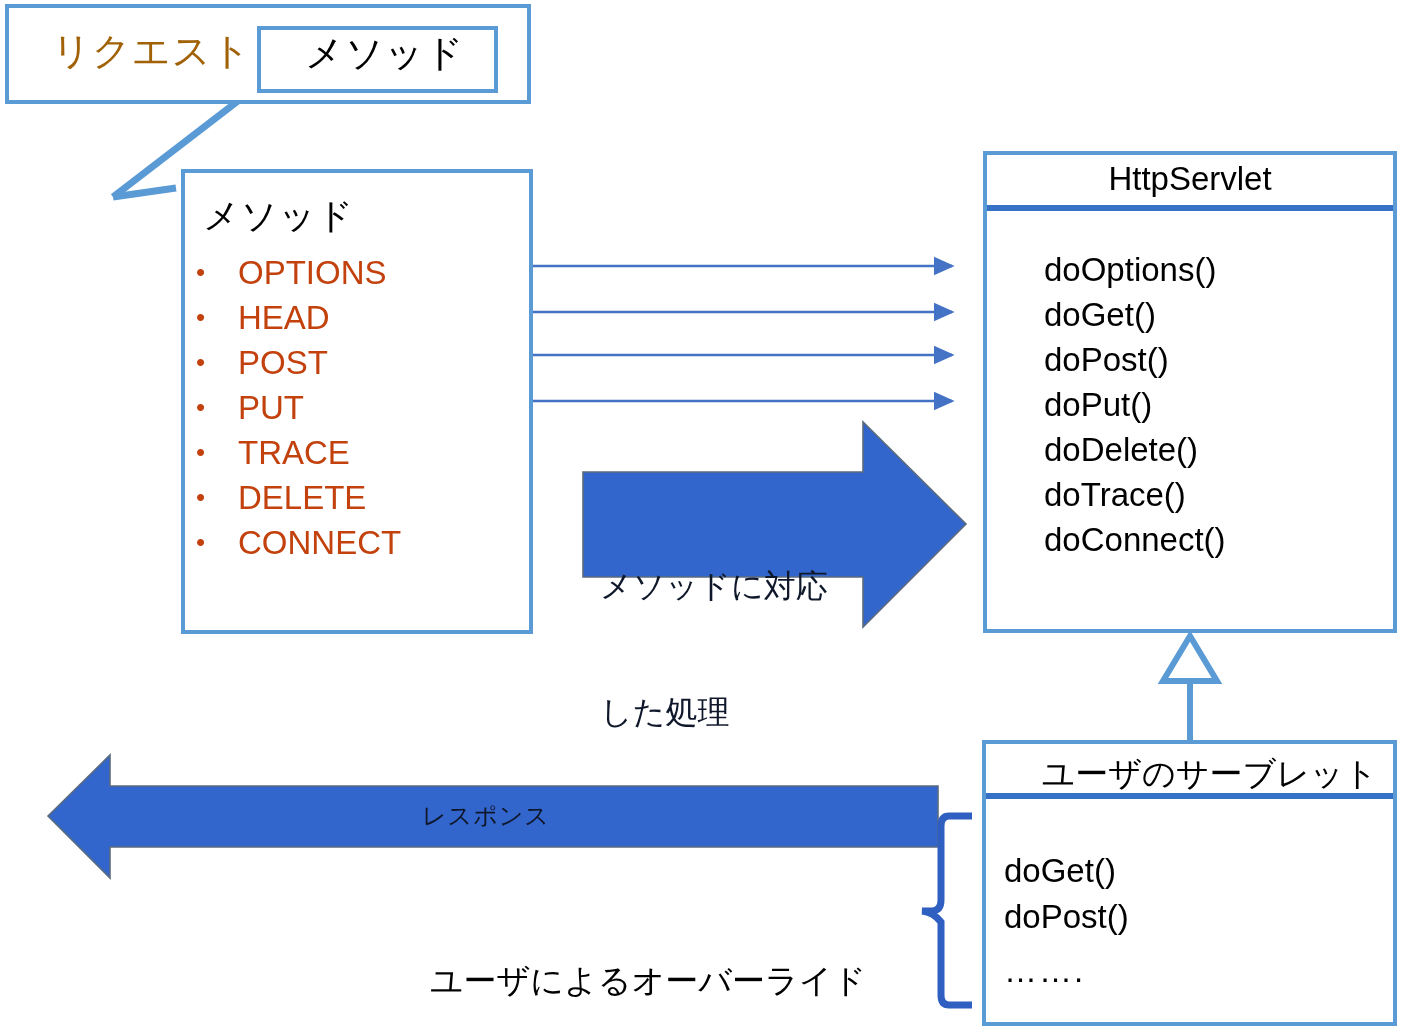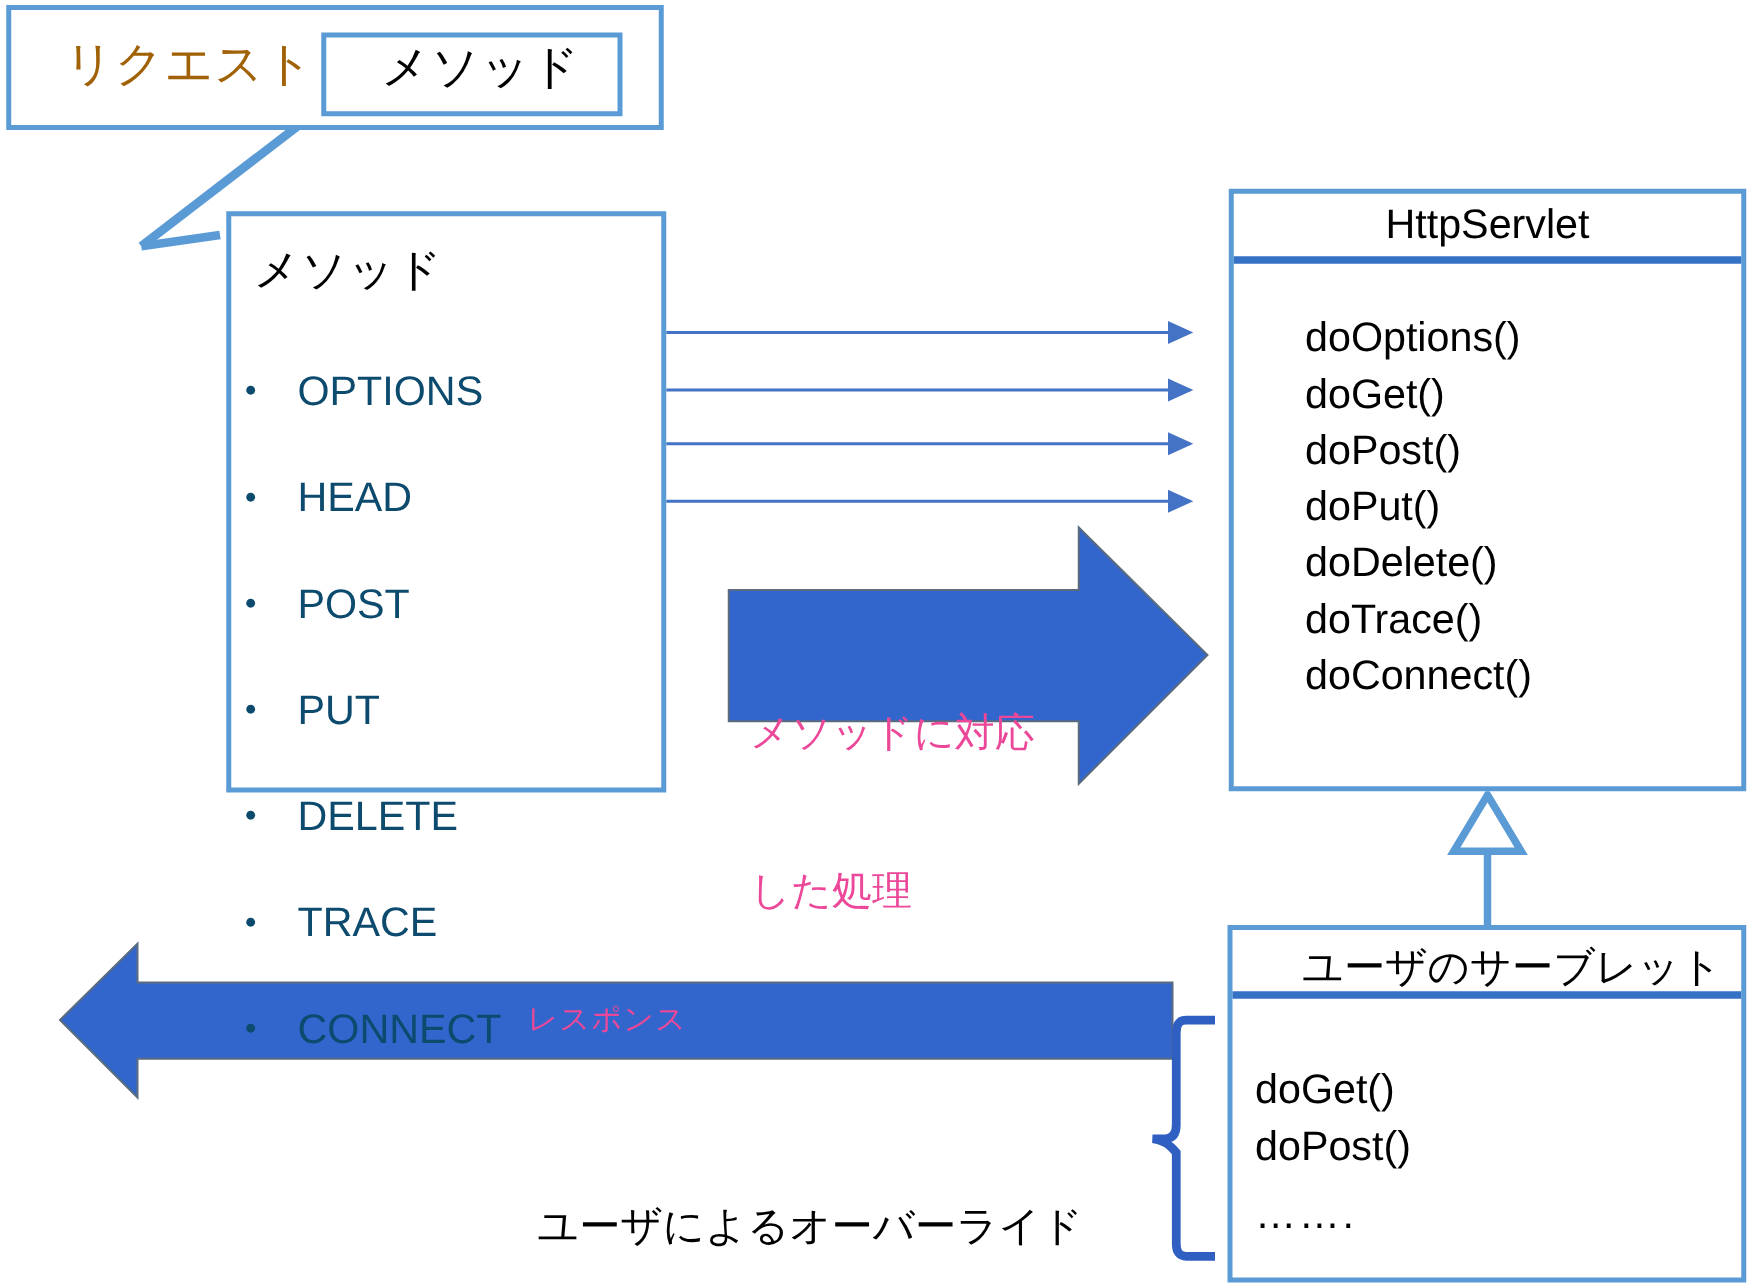--- a/index.html
+++ b/index.html
@@ -64,23 +64,22 @@
   #methods-list {
     position: absolute;
     left: 196px; top: 247px;
     margin: 0; padding: 0;
     list-style: none;
   }
   #methods-list li {
     height: 45px;
     line-height: 45px;
     font-size: 33px;
-    color: #0c4a6e;
-    white-space: nowrap;
-    margin-top: 40px;
+    color: #c2410c;
+    white-space: nowrap;
   }
   #methods-list li .bullet {
     display: inline-block;
     width: 42px;
     text-align: left;
     font-size: 26px;
     vertical-align: middle;
   }
   #methods-list li .mlabel {
     display: inline-block;
@@ -142,21 +141,21 @@
   #userservlet-methods div { white-space: nowrap; }
   #userservlet-methods .ellipsis {
     font-size: 33px;
     letter-spacing: 2px;
     margin-top: 8px;
   }
 
   
   .arrow-label {
     position: absolute;
-    color: #ec4899;
+    color: #0f172a;
     white-space: pre;
   }
   #dispatch-arrow-label {
     left: 600px; top: 481px;
     font-size: 32px;
     line-height: 42px;
   }
   #response-arrow-label {
     left: 422px; top: 795px;
     font-size: 24px;
@@ -241,24 +240,24 @@
     <li>
       <span class="bullet">•</span><span class="mlabel">HEAD</span>
     </li>
     <li>
       <span class="bullet">•</span><span class="mlabel">POST</span>
     </li>
     <li>
       <span class="bullet">•</span><span class="mlabel">PUT</span>
     </li>
     <li>
+      <span class="bullet">•</span><span class="mlabel">TRACE</span>
+    </li>
+    <li>
       <span class="bullet">•</span><span class="mlabel">DELETE</span>
-    </li>
-    <li>
-      <span class="bullet">•</span><span class="mlabel">TRACE</span>
     </li>
     <li>
       <span class="bullet">•</span><span class="mlabel">CONNECT</span>
     </li>
   </ul>
 
   <div class="arrow-label" id="dispatch-arrow-label">
     <div>メソッドに対応</div>
     <div>した処理</div>
   </div>

